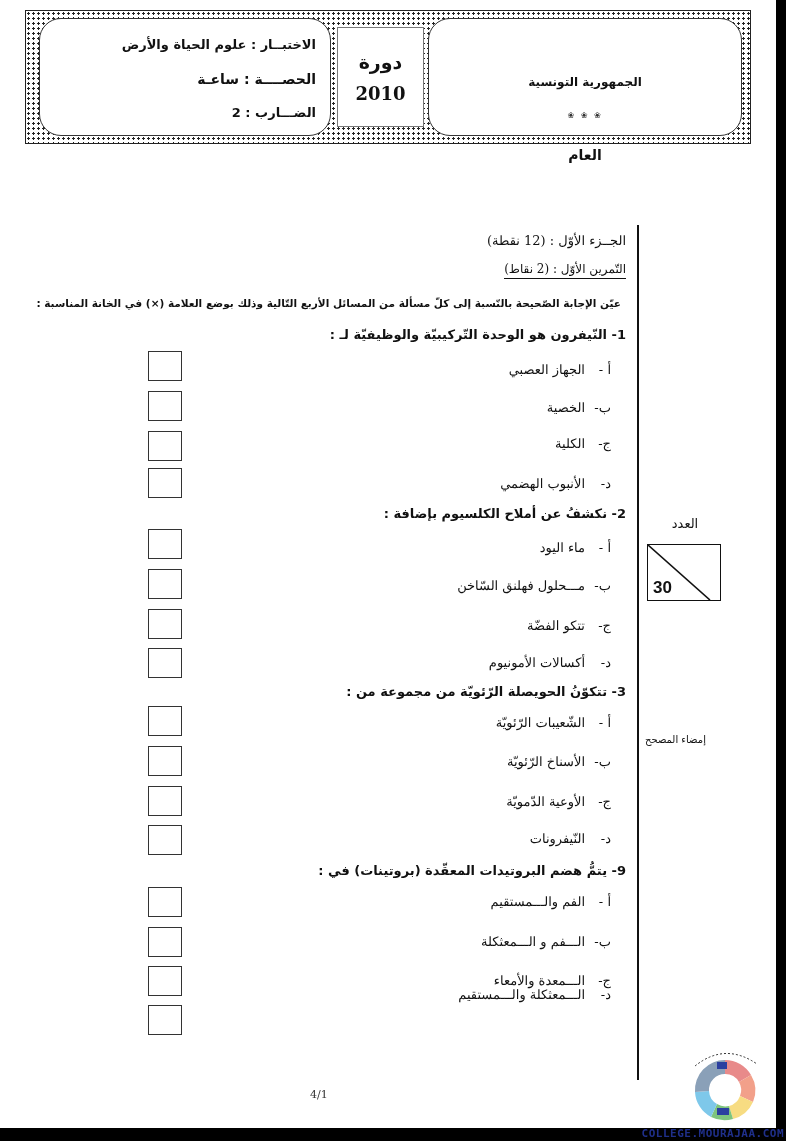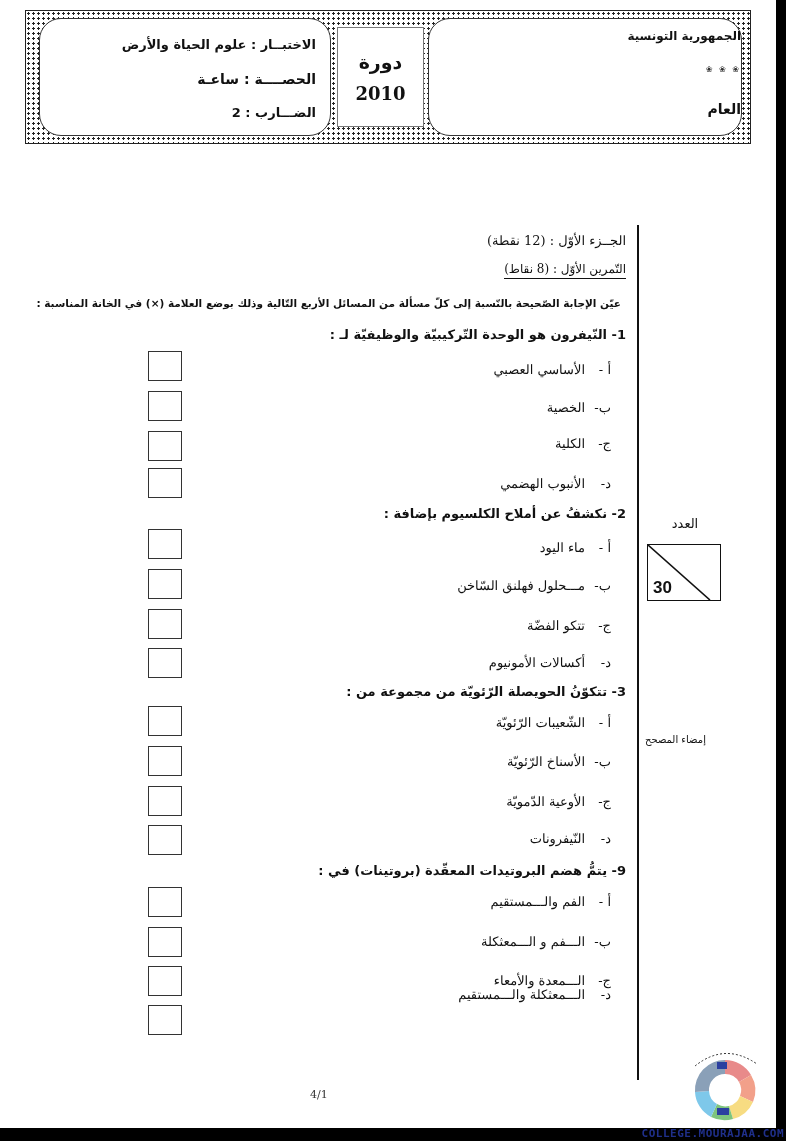--- a/index.html
+++ b/index.html
@@ -35,21 +35,21 @@
       font-family: "DejaVu Serif", serif; font-weight: bold;
     }
     .session-box .s1 { font-size: 19px; margin-bottom: 10px; font-family: "DejaVu Sans", sans-serif; }
     .session-box .s2 { font-size: 18px; }
 
     .rtl { direction: rtl; unicode-bidi: embed; }
     .hdr-line { position: absolute; font-weight: bold; white-space: nowrap; }
     .hl-subject { right: 14px; top: 18px; font-size: 13px; }
     .hl-duration { right: 14px; top: 52px; font-size: 14px; }
     .hl-coef { right: 14px; top: 86px; font-size: 13px; }
-    .hr-c { position: absolute; left: 0; right: 0; font-weight: bold; white-space: nowrap; }
+    .hr-c { position: absolute; left: 0; right: 0; text-align: center; font-weight: bold; white-space: nowrap; margin-top: 46px; }
     .hr-1 { top: 10px; font-size: 12px; }
     .hr-2 { top: 28px; font-size: 12px; }
     .hr-3 { top: 46px; font-size: 8px; font-weight: normal; color: #333; letter-spacing: 2px; }
     .hr-4 { top: 60px; font-size: 14px; }
     .hr-5 { top: 82px; font-size: 14px; }
 
     
     .vline { position: absolute; left: 637px; top: 225px; width: 2px; height: 855px; background: #111; }
     .score-label { position: absolute; left: 655px; top: 516px; width: 60px; text-align: center; font-size: 13px; }
     .score-box { position: absolute; left: 647px; top: 544px; width: 72px; height: 55px; border: 1.5px solid #111; background: #fff; overflow: hidden; }
@@ -95,25 +95,25 @@
 <div class="score-label rtl">العدد</div>
 <div class="score-box">
   <svg width="72" height="55">
     <line x1="0" y1="0" x2="62" y2="55" stroke="#111" stroke-width="1.6"></line>
   </svg>
   <span class="score-total">30</span>
 </div>
 <div class="signature-label rtl">إمضاء المصحح</div>
 
 <div class="part-title rtl">الجــزء الأوّل :  (12 نقطة)</div>
-<div class="ex-title rtl">التّمرين الأوّل :  (8 نقاط)</div>
+<div class="ex-title rtl">التّمرين الأوّل :  (2 نقاط)</div>
 <div class="instruction rtl">عيّن الإجابة الصّحيحة بالنّسبة إلى كلّ مسألة من المسائل الأربع التّالية وذلك بوضع العلامة (×) في الخانة المناسبة :</div>
 
 <div class="question rtl" style="top:327px;">1- النّيفرون هو الوحدة التّركيبيّة والوظيفيّة لـ :</div>
-<div class="option rtl" style="top:362px;"><span class="letter">أ -</span><span>الأساسي العصبي</span></div>
+<div class="option rtl" style="top:362px;"><span class="letter">أ -</span><span>الجهاز العصبي</span></div>
 <div class="checkbox" style="top:351px;"></div>
 <div class="option rtl" style="top:400px;"><span class="letter">ب-</span><span>الخصية</span></div>
 <div class="checkbox" style="top:391px;"></div>
 <div class="option rtl" style="top:436px;"><span class="letter">ج-</span><span>الكلية</span></div>
 <div class="checkbox" style="top:431px;"></div>
 <div class="option rtl" style="top:476px;text-align:right;"><span class="letter">د-</span><span>الأنبوب الهضمي</span></div>
 <div class="checkbox" style="top:468px;"></div>
 
 <div class="question rtl" style="top:506px;">2- نكشفُ عن أملاح الكلسيوم بإضافة :</div>
 <div class="option rtl" style="top:540px;"><span class="letter">أ -</span><span>ماء اليود</span></div>

